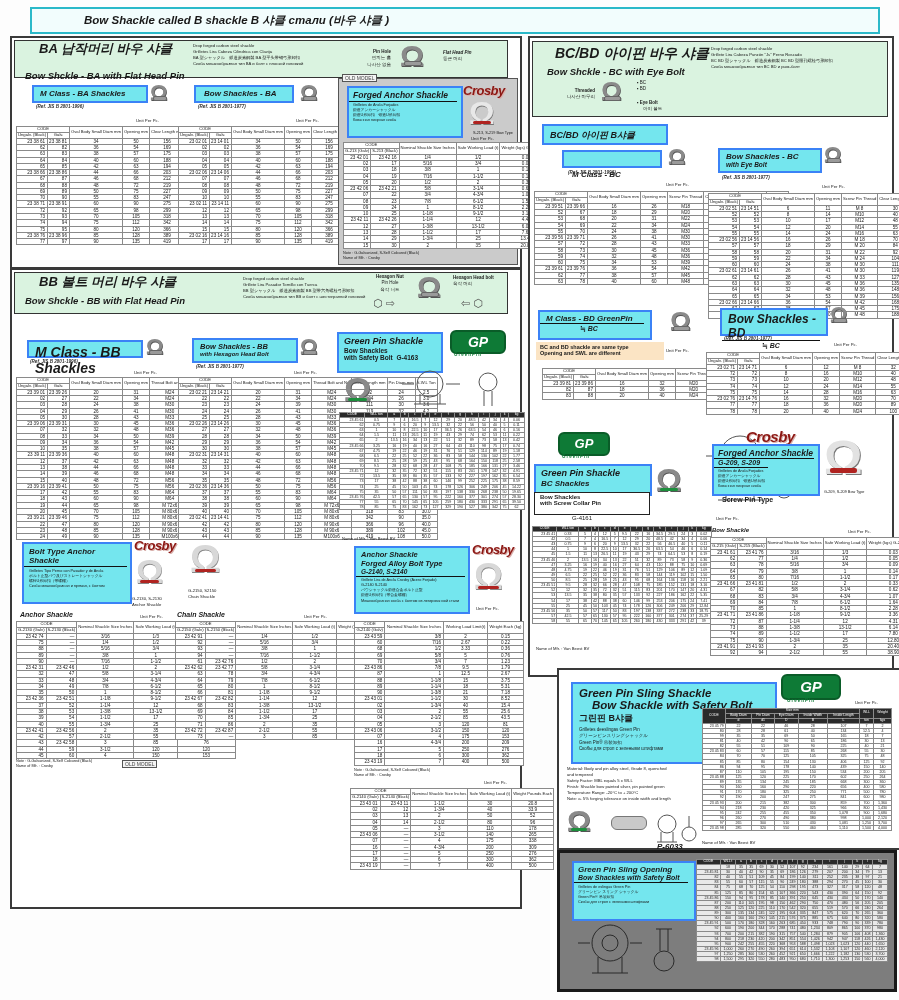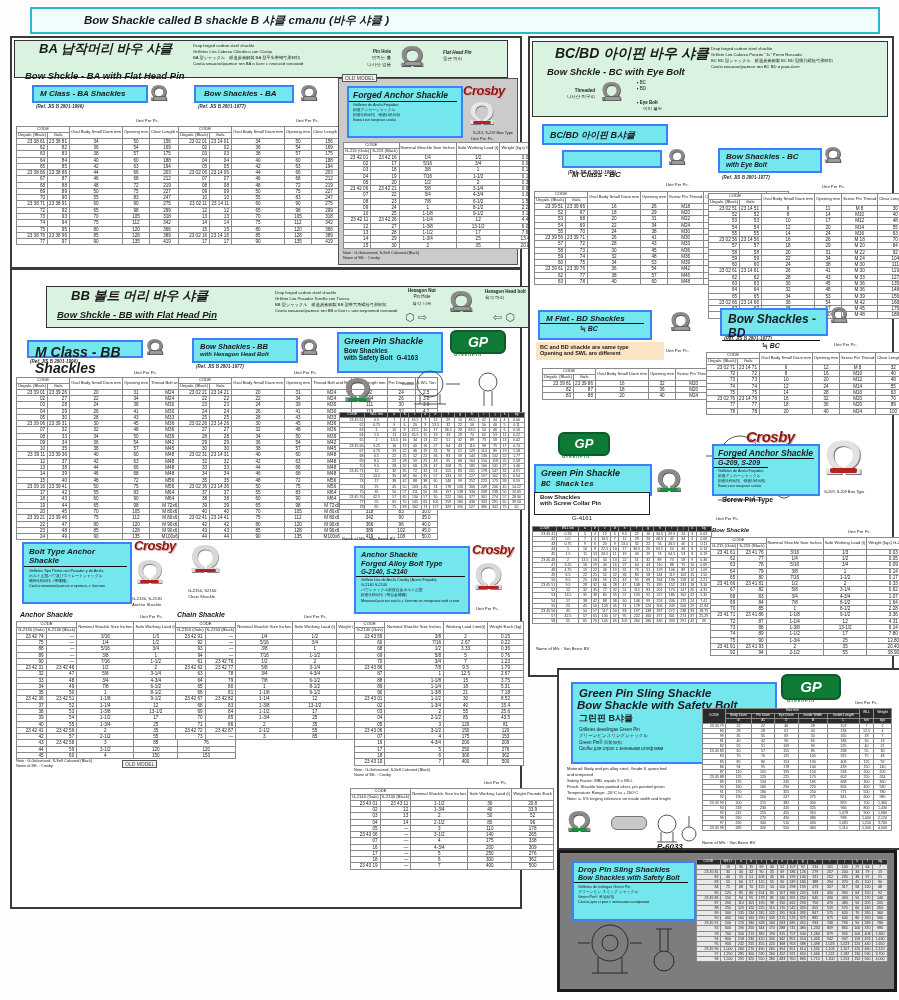--- a/index.html
+++ b/index.html
@@ -577,23 +577,23 @@
           </table>
         </div>
       <div class="abs note" style="left:4px;top:172px;">
         <div>Note : G-Galvanized, S-Self Coloured (Black)</div>
         <div>Name of Mfr. : Crosby</div>
       </div>
     </div>
   </div>
 
   <div class="box" style="left:10px;top:268px;width:508px;height:637px;">
-    <div class="green" style="left:2px;top:16px;width:492px;height:40px;margin-left:32px;">
+    <div class="green" style="left:2px;top:2px;width:492px;height:40px;">
       <div class="abs bi ttl" style="left:24px;top:2px;">BB  볼트 머리 바우 샤클</div>
-      <div class="abs bi" style="left:10px;top:22px;font-size:9.5px;text-decoration:underline;">Bow Shckle - BB   with Flat Head Pin</div>
+      <div class="abs bi" style="left:10px;top:22px;font-size:9.5px;">Bow Shckle - BB   with Flat Head Pin</div>
       <div class="abs t42" style="left:228px;top:3px;width:172px;">
         <div>Drop forged carbon steel shackle</div>
           <div>Grillete Lira Pasador Tornillo con Tuerca</div>
         <div>BB 型シャックル　鍛造炭素鋼製 BB 型带六角螺栓弓形卸扣</div>
           <div>Скоба мешкообразная тип BB и болт с шестигранной головкой</div>
       </div>
       <div class="abs t45" style="left:352px;top:1px;text-align:center;width:46px;">
         <div class="b">Hexagon Nut</div>
         <div>Pin Hole</div>
         <div>육각 너트</div>
@@ -2411,21 +2411,21 @@
               <td>40</td>
               <td>60</td>
               <td>M 48</td>
               <td>188</td>
             </tr>
           </tbody>
         </table>
       </div>
 
     <div class="cyan" style="left:8px;top:272px;width:110px;height:26px;">
-      <div class="bi" style="font-size:8px;padding:2px 0 0 6px;border-bottom:1px solid #111;width:98px;">M Flat - BD  Shackles</div>
+      <div class="bi" style="font-size:8px;padding:2px 0 0 6px;border-bottom:1px solid #111;width:98px;">M Class - BD  GreenPin</div>
       <div class="bi" style="font-size:7px;padding:1px 0 0 40px;">≒  BC</div>
     </div>
     <div class="peach" style="left:6px;top:304px;width:128px;height:18px;">
       <div class="b" style="font-size:5.5px;padding:2px 0 0 4px;">BC and BD shackle are same type</div>
       <div class="b" style="font-size:5.5px;padding:0 0 0 4px;">Opening and SWL are different</div>
     </div>
     <div class="shk" style="left:140px;top:268px;font-size:26px;">Ω<span class="pin gry" style="bottom:6px;"></span></div>
     <div class="abs unit" style="left:136px;top:310px;">Unit Per Pc.</div>
     <div class="abs" style="left:12px;top:330px;width:154px;">
         <table class="tbl">
@@ -2567,21 +2567,21 @@
               <td>100</td>
             </tr>
           </tbody>
         </table>
       </div>
 
     <div class="gp abs" style="left:28px;top:394px;width:48px;height:20px;font-size:13px;line-height:20px;">GP</div>
     <div class="abs gptxt" style="left:32px;top:416px;">GreenPin</div>
     <div class="cyan" style="left:4px;top:426px;width:114px;height:28px;">
       <div class="bi" style="font-size:9px;padding:2px 0 0 5px;">Green Pin Shackle</div>
-      <div class="bi" style="font-size:8px;padding:1px 0 0 5px;font-family:Liberation Mono, monospace;">BC   Shackles</div>
+      <div class="bi" style="font-size:8px;padding:1px 0 0 5px;">BC   Shackles</div>
     </div>
     <div class="abs" style="left:4px;top:454px;width:114px;height:21px;border:1px solid #222;background:#fff;">
       <div class="b" style="font-size:6px;padding:1px 0 0 5px;">Bow Shackles</div>
       <div class="b" style="font-size:6px;padding:0 0 0 5px;">with Screw Collar Pin</div>
     </div>
     <div class="abs t6" style="left:42px;top:477px;">G-4161</div>
     <div class="shk" style="left:126px;top:424px;font-size:32px;">Ω<span class="pin grn" style="bottom:8px;"></span></div>
     <svg class="abs" style="left:168px;top:392px;" width="100" height="88">
       <circle class="dl" cx="42" cy="26" r="20"></circle>
         <circle class="dl" cx="42" cy="26" r="9"></circle>
@@ -3055,21 +3055,21 @@
               <td>38.90</td>
             </tr>
           </tbody>
         </table>
       </div>
   </div>
 
   <div class="box" style="left:557px;top:668px;width:340px;height:178px;">
     <div class="cyan" style="left:12px;top:12px;width:202px;height:78px;">
       <div class="bi" style="font-size:11.5px;padding:3px 0 0 6px;">Green Pin Sling Shackle</div>
-      <div class="bi" style="font-size:11.5px;padding:0 0 0 4px;">Bow Shackle with Safety Bolt</div>
+      <div class="bi" style="font-size:11.5px;padding:0 0 0 19px;">Bow Shackle with Safety Bolt</div>
       <div class="b" style="font-size:9px;padding:1px 0 2px 6px;">그린핀 B샤클</div>
       <div class="t45" style="padding:0 0 0 6px;">
         <div>Grilletes deeslingas Green Pin</div>
           <div>グリーンピンスリングシャックル</div>
         <div>Green Pin®  吊装卸扣</div>
           <div>Скобы для строп с зелеными штифтами</div>
       </div>
     </div>
     <div class="gp abs" style="left:222px;top:4px;width:56px;height:22px;font-size:15px;line-height:22px;">GP</div>
     <div class="abs gptxt" style="left:228px;top:28px;">GreenPin</div>
@@ -3329,21 +3329,21 @@
       <circle class="dl" cx="18" cy="12" r="9"></circle>
         <path class="dl" d="M12 20 L12 30 M24 20 L24 30 M8 30 L28 30"></path>
       <circle class="dl" cx="40" cy="22" r="7"></circle>
         <path class="dl" d="M40 4 L40 15"></path>
     </svg>
     <div class="abs t42" style="left:143px;top:170px;">Name of Mfr. :  Van Beest BV</div>
   </div>
 
   <div class="darkbox" style="left:557px;top:850px;width:334px;height:136px;">
     <div class="cyan" style="left:12px;top:8px;width:120px;height:56px;">
-      <div class="bi" style="font-size:8px;padding:2px 0 0 4px;">Drop Pin Sling Shackles</div>
+      <div class="bi" style="font-size:8px;padding:2px 0 0 4px;">Green Pin Sling Opening</div>
       <div class="bi" style="font-size:7px;padding:0 0 1px 4px;border-bottom:1px solid #111;width:110px;">Bow Shackles with Safety Bolt</div>
       <div class="t38" style="padding:2px 0 0 4px;">
         <div>Grilletes de eslingas Green Pin</div>
           <div>グリーンピン スリング シャックル</div>
         <div>Green Pin® 吊装卸扣</div>
           <div>Скобы для строп с зелеными штифтами</div>
       </div>
     </div>
     <svg class="abs" style="left:12px;top:68px;" width="118" height="60">
       <g stroke="#2a2a2a" fill="none" stroke-width="1">

